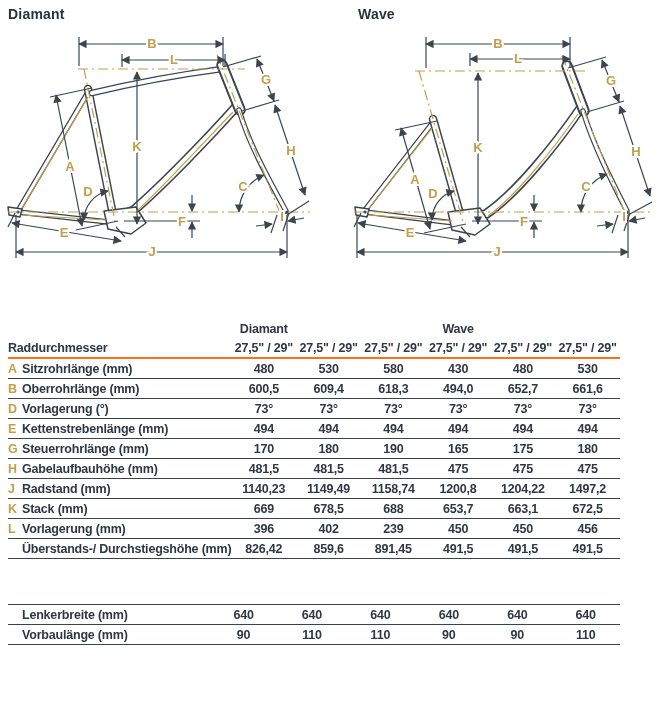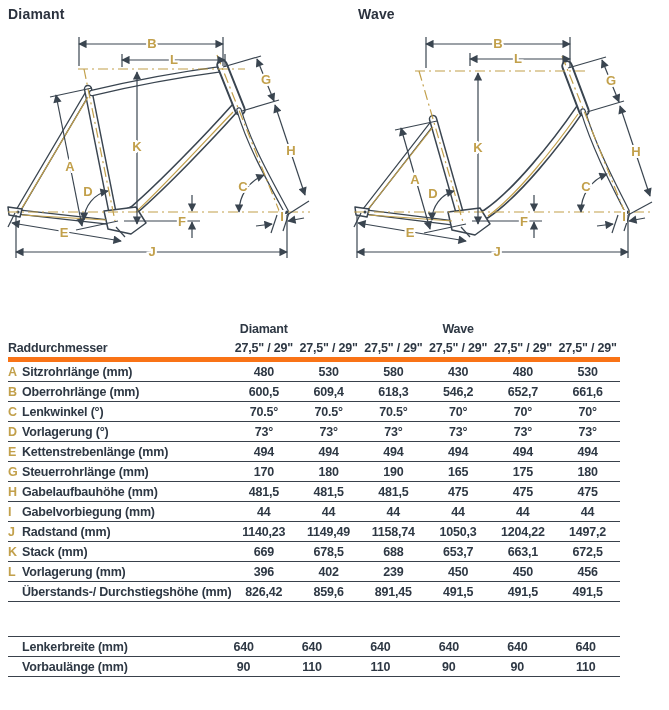--- a/index.html
+++ b/index.html
@@ -25,24 +25,24 @@
   .dim{fill:none;stroke:#3a4550;stroke-width:1.2;}
   .part{fill:#fff;stroke:#3a4550;stroke-width:1.5;stroke-linejoin:round;}
   .dot{fill:#3a4550;}
   .dl{font-family:"Liberation Sans",sans-serif;font-size:13px;font-weight:700;fill:#c2a04b;
       paint-order:stroke;stroke:#ffffff;stroke-width:4px;text-anchor:middle;}
 
   
   .tbl{position:absolute;left:8px;width:612px;border-collapse:collapse;
        font-size:12.5px;font-weight:700;letter-spacing:-0.2px;color:#2e3844;}
   #main-table{top:320px;}
-  #extra-table{top:636px;border-top:1.4px solid #39414b;}
+  #extra-table{top:604px;border-top:1.4px solid #39414b;}
   .tbl td{padding:0;height:19px;vertical-align:middle;white-space:nowrap;}
   .tbl tr.grp td{height:18px;text-align:center;}
-  .tbl tr.hd td{border-bottom:5px solid #f97316;}
+  .tbl tr.hd td{border-bottom:2px solid #f97316;}
   .tbl tr.dr td{border-bottom:1.4px solid #39414b;}
   .lc{text-align:left;width:200px;}
   .ltr{display:inline-block;width:14px;color:#c2a04b;}
   .v{text-align:center;width:68px;}
 </style>
 </head>
 <body>
 
 <div class="stage">
 
@@ -293,32 +293,23 @@
         <td class="v">580</td>
         <td class="v">430</td>
         <td class="v">480</td>
         <td class="v">530</td>
       </tr>
       <tr class="dr">
         <td class="lc"><span class="ltr">B</span><span>Oberrohrlänge (mm)</span></td>
         <td class="v">600,5</td>
         <td class="v">609,4</td>
         <td class="v">618,3</td>
-        <td class="v">546,2</td>
+        <td class="v">494,0</td>
         <td class="v">652,7</td>
         <td class="v">661,6</td>
-      </tr>
-      <tr class="dr">
-        <td class="lc"><span class="ltr">C</span><span>Lenkwinkel (°)</span></td>
-        <td class="v">70.5°</td>
-        <td class="v">70.5°</td>
-        <td class="v">70.5°</td>
-        <td class="v">70°</td>
-        <td class="v">70°</td>
-        <td class="v">70°</td>
       </tr>
       <tr class="dr">
         <td class="lc"><span class="ltr">D</span><span>Vorlagerung (°)</span></td>
         <td class="v">73°</td>
         <td class="v">73°</td>
         <td class="v">73°</td>
         <td class="v">73°</td>
         <td class="v">73°</td>
         <td class="v">73°</td>
       </tr>
@@ -343,34 +334,25 @@
       <tr class="dr">
         <td class="lc"><span class="ltr">H</span><span>Gabelaufbauhöhe (mm)</span></td>
         <td class="v">481,5</td>
         <td class="v">481,5</td>
         <td class="v">481,5</td>
         <td class="v">475</td>
         <td class="v">475</td>
         <td class="v">475</td>
       </tr>
       <tr class="dr">
-        <td class="lc"><span class="ltr">I</span><span>Gabelvorbiegung (mm)</span></td>
-        <td class="v">44</td>
-        <td class="v">44</td>
-        <td class="v">44</td>
-        <td class="v">44</td>
-        <td class="v">44</td>
-        <td class="v">44</td>
-      </tr>
-      <tr class="dr">
         <td class="lc"><span class="ltr">J</span><span>Radstand (mm)</span></td>
         <td class="v">1140,23</td>
         <td class="v">1149,49</td>
         <td class="v">1158,74</td>
-        <td class="v">1050,3</td>
+        <td class="v">1200,8</td>
         <td class="v">1204,22</td>
         <td class="v">1497,2</td>
       </tr>
       <tr class="dr">
         <td class="lc"><span class="ltr">K</span><span>Stack (mm)</span></td>
         <td class="v">669</td>
         <td class="v">678,5</td>
         <td class="v">688</td>
         <td class="v">653,7</td>
         <td class="v">663,1</td>

